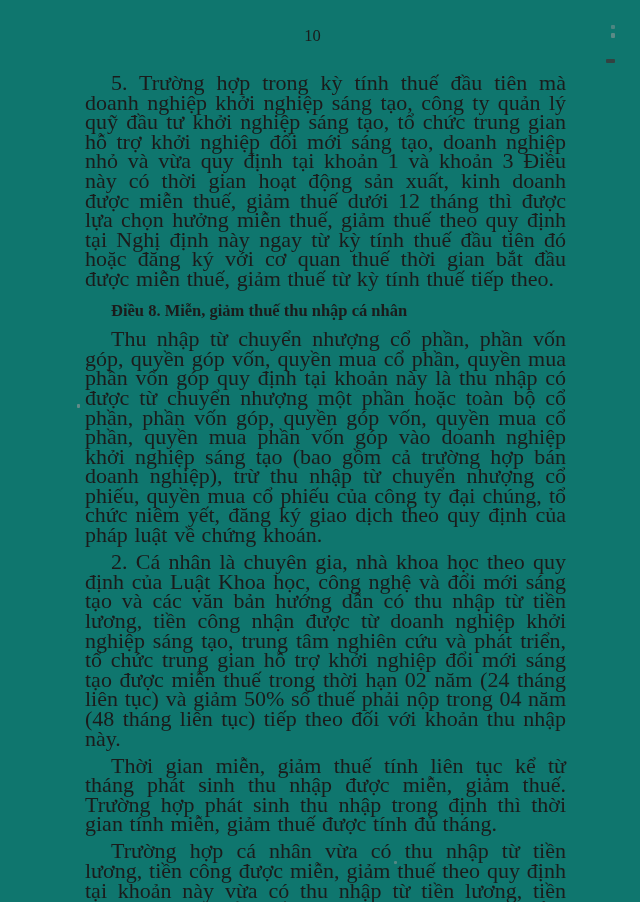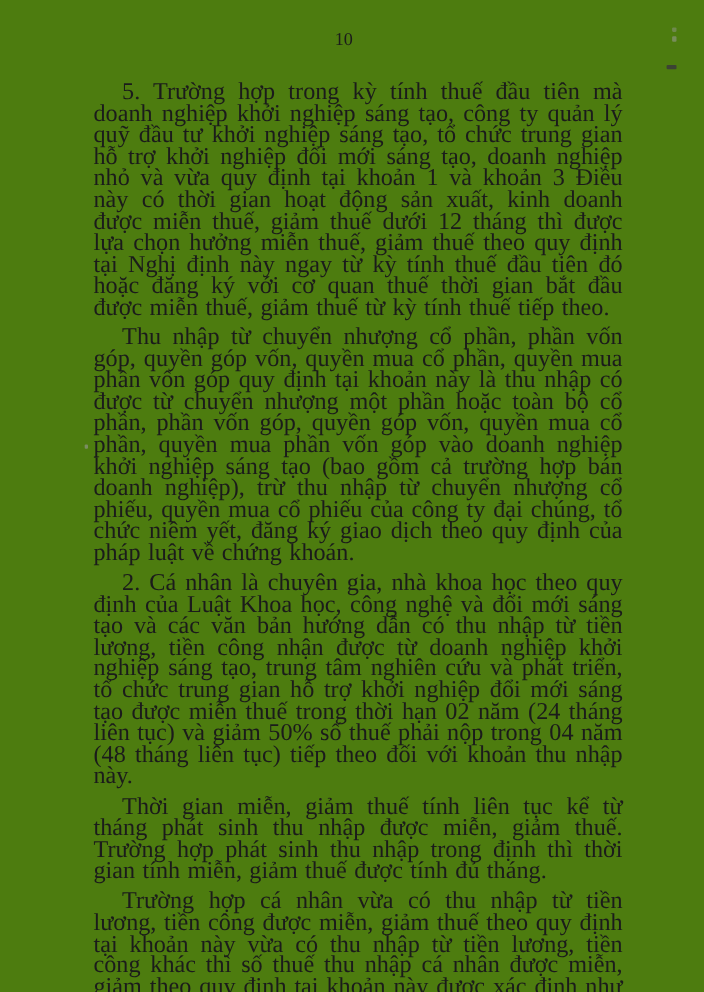--- a/index.html
+++ b/index.html
@@ -5,21 +5,21 @@
   html, body {
     margin: 0;
     padding: 0;
     background: #e9e9e9;
   }
   .page {
     position: relative;
     width: 640px;
     height: 902px;
     margin: 0 auto;
-    background: #4d7c0f;
+    background: #0f766e;
     color: #1b1b1b;
     font-family: "Liberation Serif", "DejaVu Serif", serif;
     overflow: hidden;
     box-sizing: border-box;
   }
   .content {
     position: absolute;
     left: 85px;
     top: 26px;
     width: 481px;
@@ -68,20 +68,21 @@
   <div class="artifact dash"></div>
   <div class="artifact dot-c"></div>
   <div class="artifact dot-d"></div>
 
   <div class="content">
 
     <div class="page-number">10</div>
 
     <p class="para">5. Trường hợp trong kỳ tính thuế đầu tiên mà doanh nghiệp khởi nghiệp sáng tạo, công ty quản lý quỹ đầu tư khởi nghiệp sáng tạo, tổ chức trung gian hỗ trợ khởi nghiệp đổi mới sáng tạo, doanh nghiệp nhỏ và vừa quy định tại khoản 1 và khoản 3 Điều này có thời gian hoạt động sản xuất, kinh doanh được miễn thuế, giảm thuế dưới 12 tháng thì được lựa chọn hưởng miễn thuế, giảm thuế theo quy định tại Nghị định này ngay từ kỳ tính thuế đầu tiên đó hoặc đăng ký với cơ quan thuế thời gian bắt đầu được miễn thuế, giảm thuế từ kỳ tính thuế tiếp theo.</p>
 
+    <h2 class="heading">Điều 8. Miễn, giảm thuế thu nhập cá nhân</h2>
 
 
     <p class="para">Thu nhập từ chuyển nhượng cổ phần, phần vốn góp, quyền góp vốn, quyền mua cổ phần, quyền mua phần vốn góp quy định tại khoản này là thu nhập có được từ chuyển nhượng một phần hoặc toàn bộ cổ phần, phần vốn góp, quyền góp vốn, quyền mua cổ phần, quyền mua phần vốn góp vào doanh nghiệp khởi nghiệp sáng tạo (bao gồm cả trường hợp bán doanh nghiệp), trừ thu nhập từ chuyển nhượng cổ phiếu, quyền mua cổ phiếu của công ty đại chúng, tổ chức niêm yết, đăng ký giao dịch theo quy định của pháp luật về chứng khoán.</p>
 
 
     <p class="para">2. Cá nhân là chuyên gia, nhà khoa học theo quy định của Luật Khoa học, công nghệ và đổi mới sáng tạo và các văn bản hướng dẫn có thu nhập từ tiền lương, tiền công nhận được từ doanh nghiệp khởi nghiệp sáng tạo, trung tâm nghiên cứu và phát triển, tổ chức trung gian hỗ trợ khởi nghiệp đổi mới sáng tạo được miễn thuế trong thời hạn 02 năm (24 tháng liên tục) và giảm 50% số thuế phải nộp trong 04 năm (48 tháng liên tục) tiếp theo đối với khoản thu nhập này.</p>
 
     <p class="para">Thời gian miễn, giảm thuế tính liên tục kể từ tháng phát sinh thu nhập được miễn, giảm thuế. Trường hợp phát sinh thu nhập trong định thì thời gian tính miễn, giảm thuế được tính đủ tháng.</p>
 
     <p class="para">Trường hợp cá nhân vừa có thu nhập từ tiền lương, tiền công được miễn, giảm thuế theo quy định tại khoản này vừa có thu nhập từ tiền lương, tiền công khác thì số thuế thu nhập cá nhân được miễn, giảm theo quy định tại khoản này được xác định như sau:</p>

